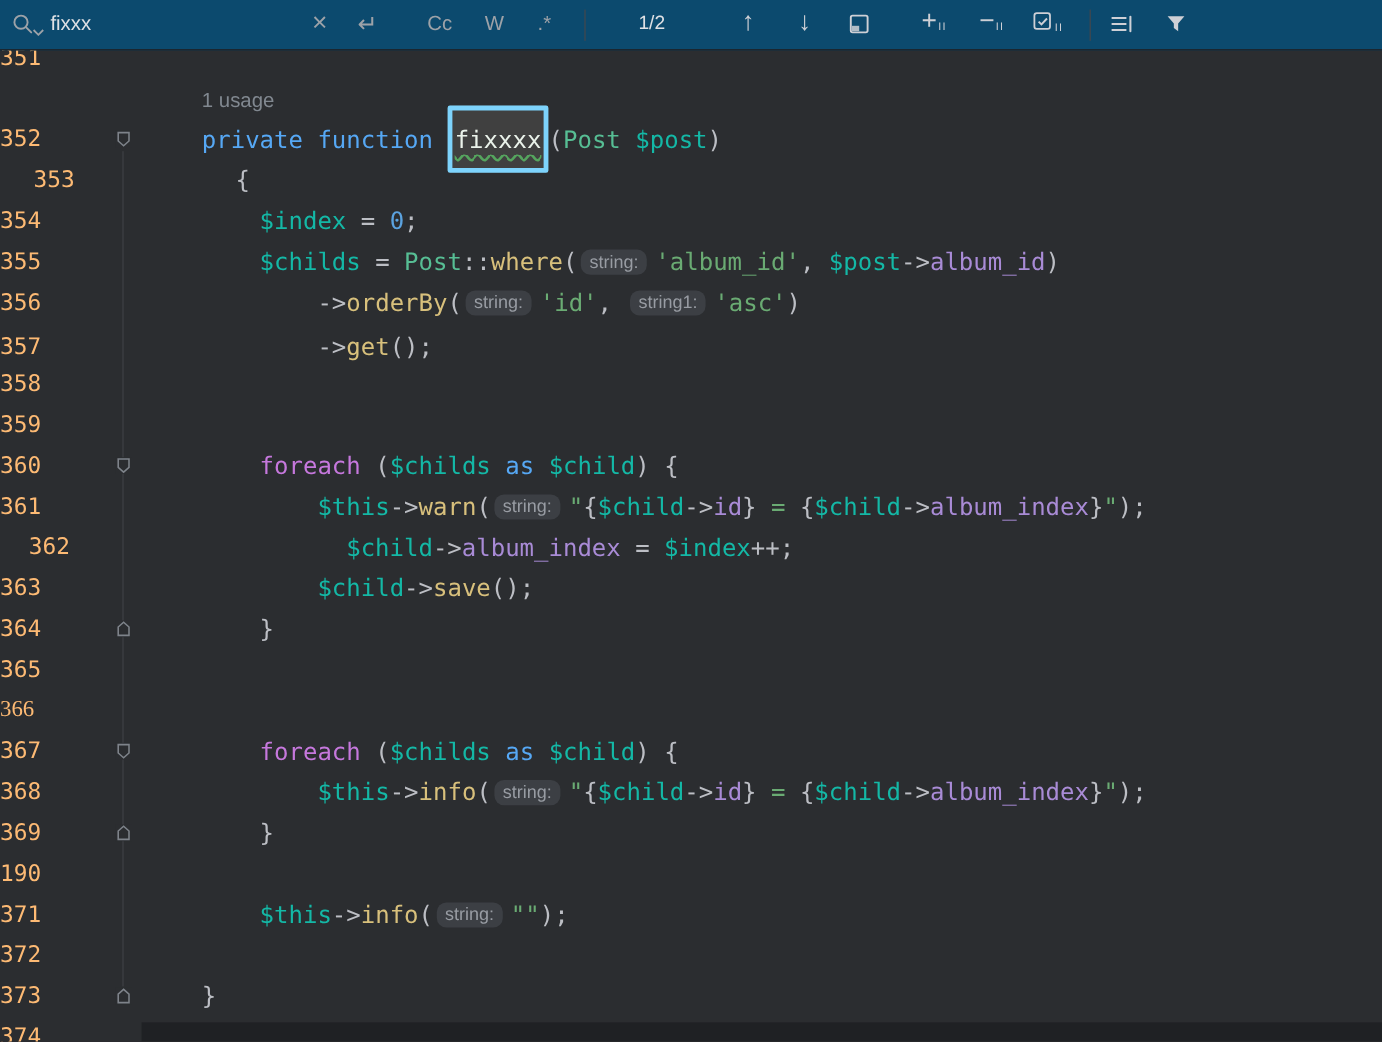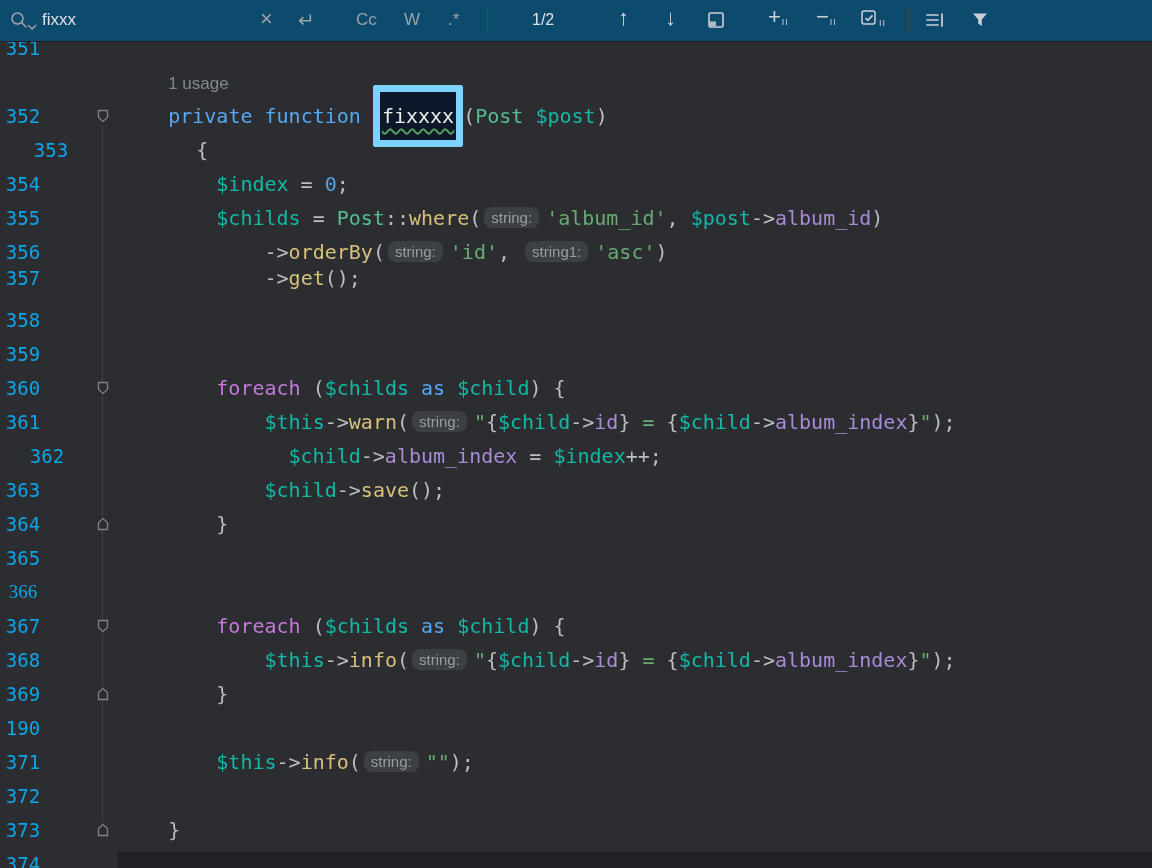--- a/index.html
+++ b/index.html
@@ -14,39 +14,39 @@
   .toggle{color:#9DA2A8;font-size:17px}
   .vdiv{position:absolute;width:1px;height:26px;background:#45484D;top:8px}
   .suf{font-size:9px;letter-spacing:1px;margin-left:1px;margin-top:10px}
   .glyph-big{font-size:22px;line-height:22px}
   .query{font-size:17px;color:#DFE1E5;width:205px;white-space:pre}
 
   
   .editor{position:absolute;left:0;top:0;width:1152px;height:868px;background:#2B2D30;z-index:1}
   .scope-line{position:absolute;left:102px;top:126px;width:1px;height:696px;background:#3E4145}
   .row{position:absolute;left:0;width:1152px;height:34px}
-  .lnum{position:absolute;left:0;top:0;width:46px;text-align:center;color:#0ea5e9;
+  .lnum{position:absolute;left:0;top:0;width:46px;text-align:left;color:#fdba74;
         font-size:19px;line-height:34px}
   .fold{position:absolute;left:96px;top:10px;width:14px;height:14px;background:#2B2D30;line-height:0}
   .code{position:absolute;left:120px;top:0;white-space:pre;font-size:20px;line-height:34px;color:#BCBEC4}
 
   
   .kw  {color:#56A8F5}
   .kwp {color:#C678DD}
   .var {color:#14b8a6}
   .fn  {color:#D8C07C}
   .cls {color:#57BE94}
   .prop{color:#A98BD6}
   .str {color:#6AAB73}
   .num {color:#5BA3E0}
   .pn  {color:#BCBEC4}
   .op  {color:#BCBEC4}
   .ind {color:#BCBEC4}
   .hint{font-family:"Liberation Sans",sans-serif;font-size:17px;color:#818890}
-  .match{background:#0f172a;color:#EAF2EA;border:7px solid #7dd3fc;border-radius:2px;
+  .match{background:#404040;color:#EAF2EA;border:4px solid #7dd3fc;border-radius:2px;
          padding:12px 2px;text-decoration:underline wavy #55A55E 1.5px;text-underline-offset:5px;
          text-decoration-skip-ink:none}
   .inlay{display:inline-block;font-family:"Liberation Sans",sans-serif;font-size:15px;
          color:#989CA3;background:#3C3F44;border-radius:8px;padding:2px 7px;
          margin:0 7px 0 3px;line-height:17px;transform:translateY(-2px)}
 
   .bottom-strip{position:absolute;left:118px;top:852px;width:1034px;height:16px;background:#1F2124}
 </style>
 </head>
 <body>
@@ -77,21 +77,21 @@
         <span class="code"><span class="ind">        </span><span class="var">$index</span><span class="op"> = </span><span class="num">0</span><span class="pn">;</span></span>
       </div>
       <div class="row" style="top: 201px;">
         <span class="lnum">355</span>
         <span class="code"><span class="ind">        </span><span class="var">$childs</span><span class="op"> = </span><span class="cls">Post</span><span class="pn">::</span><span class="fn">where</span><span class="pn">(</span><span class="inlay">string:</span><span class="str">'album_id'</span><span class="pn">, </span><span class="var">$post</span><span class="pn">-&gt;</span><span class="prop">album_id</span><span class="pn">)</span></span>
       </div>
       <div class="row" style="top: 235px;">
         <span class="lnum">356</span>
         <span class="code"><span class="ind">            </span><span class="pn">-&gt;</span><span class="fn">orderBy</span><span class="pn">(</span><span class="inlay">string:</span><span class="str">'id'</span><span class="pn">, </span><span class="inlay">string1:</span><span class="str">'asc'</span><span class="pn">)</span></span>
       </div>
-      <div class="row" style="top: 261px;">
+      <div class="row" style="top: 272px;">
         <span class="lnum">357</span>
         <span class="code"><span class="ind">            </span><span class="pn">-&gt;</span><span class="fn">get</span><span class="pn">();</span></span>
       </div>
       <div class="row" style="top: 303px;">
         <span class="lnum">358</span>
         <span class="code"></span>
       </div>
       <div class="row" style="top: 337px;">
         <span class="lnum">359</span>
         <span class="code"></span>

